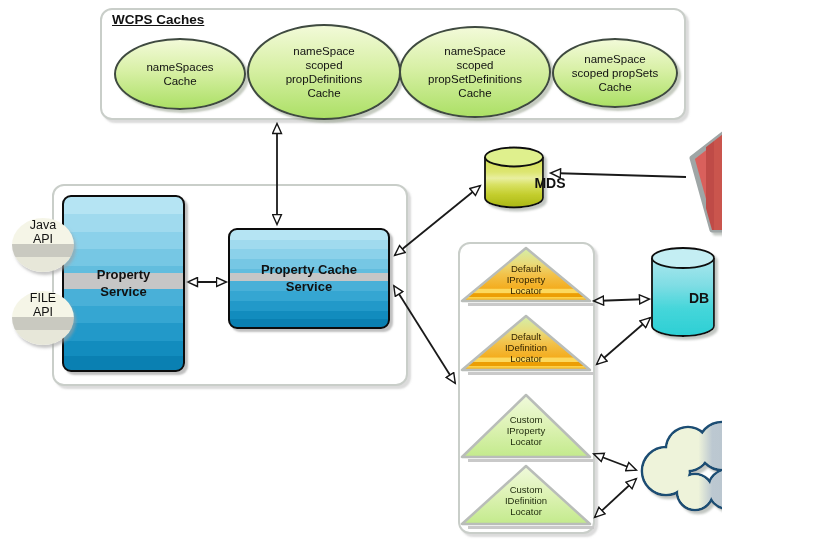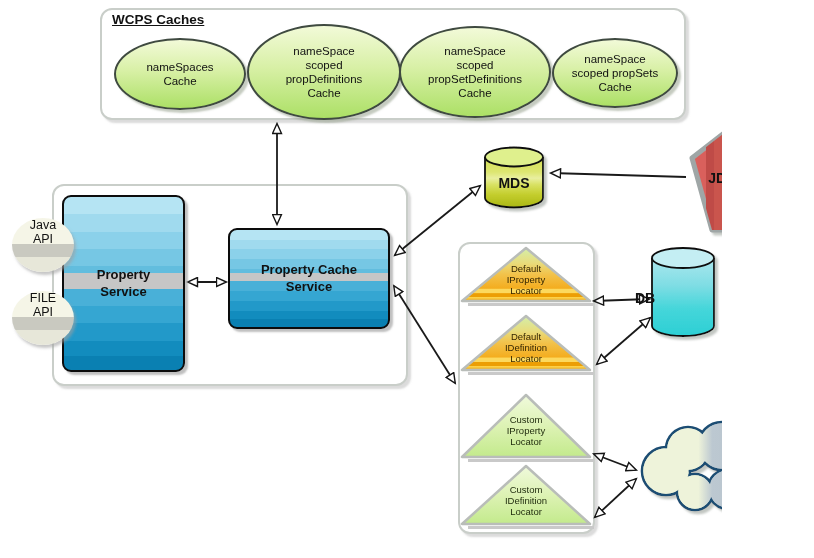--- a/index.html
+++ b/index.html
@@ -23,21 +23,21 @@
             #8bd1ea 20%,#8bd1ea 30%,#76c7e4 30%,#76c7e4 40%,
             #62bdde 40%,#62bdde 44%,#c6c6c6 44%,#c6c6c6 53%,
             #49b0d8 53%,#49b0d8 63%,#35a6d2 63%,#35a6d2 73%,
             #2299c9 73%,#2299c9 83%,#128cbe 83%,#128cbe 92%,
             #0a80b2 92%,#0a80b2 100%);}
   .api{border-radius:50%;display:flex;justify-content:center;
        font-size:12.5px;line-height:1.15;
        background:linear-gradient(180deg,#f5f5e7 0%,#f5f5e7 48%,#c9c9c0 48%,#c9c9c0 72%,#e7e7d9 72%,#e7e7d9 100%);
        box-shadow:2px 3px 3px rgba(160,160,160,.6);}
   .title{font-weight:bold;font-size:13.5px;text-decoration:underline;}
-  .shape-lbl{font-weight:bold;}
+  .shape-lbl{font-weight:bold;padding-left:36px;}
   .tri-lbl{font-weight:normal;font-size:9.5px;line-height:11px;}
   svg{position:absolute;left:0;top:0;}
 </style>
 </head>
 <body>
 
 <div id="canvas">
 
   <div class="abs panel" style="left:100px;top:8px;width:582px;height:108px;"></div>
   <div class="abs panel" style="left:52px;top:184px;width:352px;height:198px;"></div>
@@ -202,21 +202,21 @@
   <div class="abs api" style="left:12px;top:218px;width:62px;height:54px;">
     <span class="lbl">Java
 API</span>
   </div>
   <div class="abs api" style="left:12px;top:291px;width:62px;height:54px;">
     <span class="lbl">FILE
 API</span>
   </div>
 
   <div class="abs lbl shape-lbl" style="left:485px;top:175px;width:58px;font-size:14px;">MDS</div>
-  <div class="abs lbl shape-lbl" style="left:614px;top:290px;width:62px;font-size:14px;">DB</div>
+  <div class="abs lbl shape-lbl" style="left:632px;top:290px;width:62px;font-size:14px;">DB</div>
   <div class="abs lbl shape-lbl" style="left:690px;top:170px;width:112px;font-size:14px;">JDeveloper</div>
 
   <div class="abs lbl tri-lbl" style="left:462px;top:263px;width:128px;color:#332500;">Default
 IProperty
 Locator</div>
   <div class="abs lbl tri-lbl" style="left:462px;top:331px;width:128px;color:#332500;">Default
 IDefinition
 Locator</div>
   <div class="abs lbl tri-lbl" style="left:462px;top:414px;width:128px;color:#1e2a0c;">Custom
 IProperty

